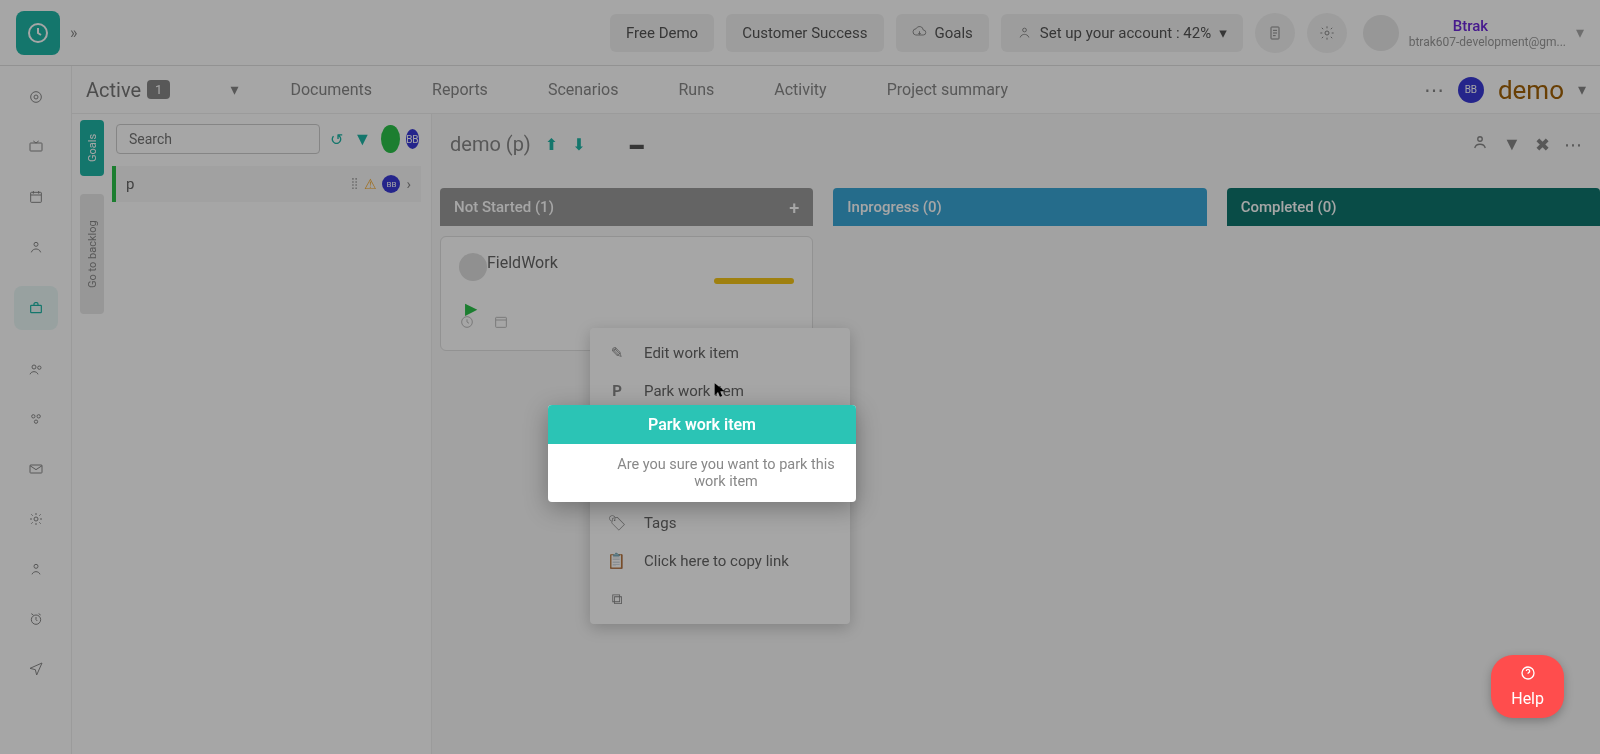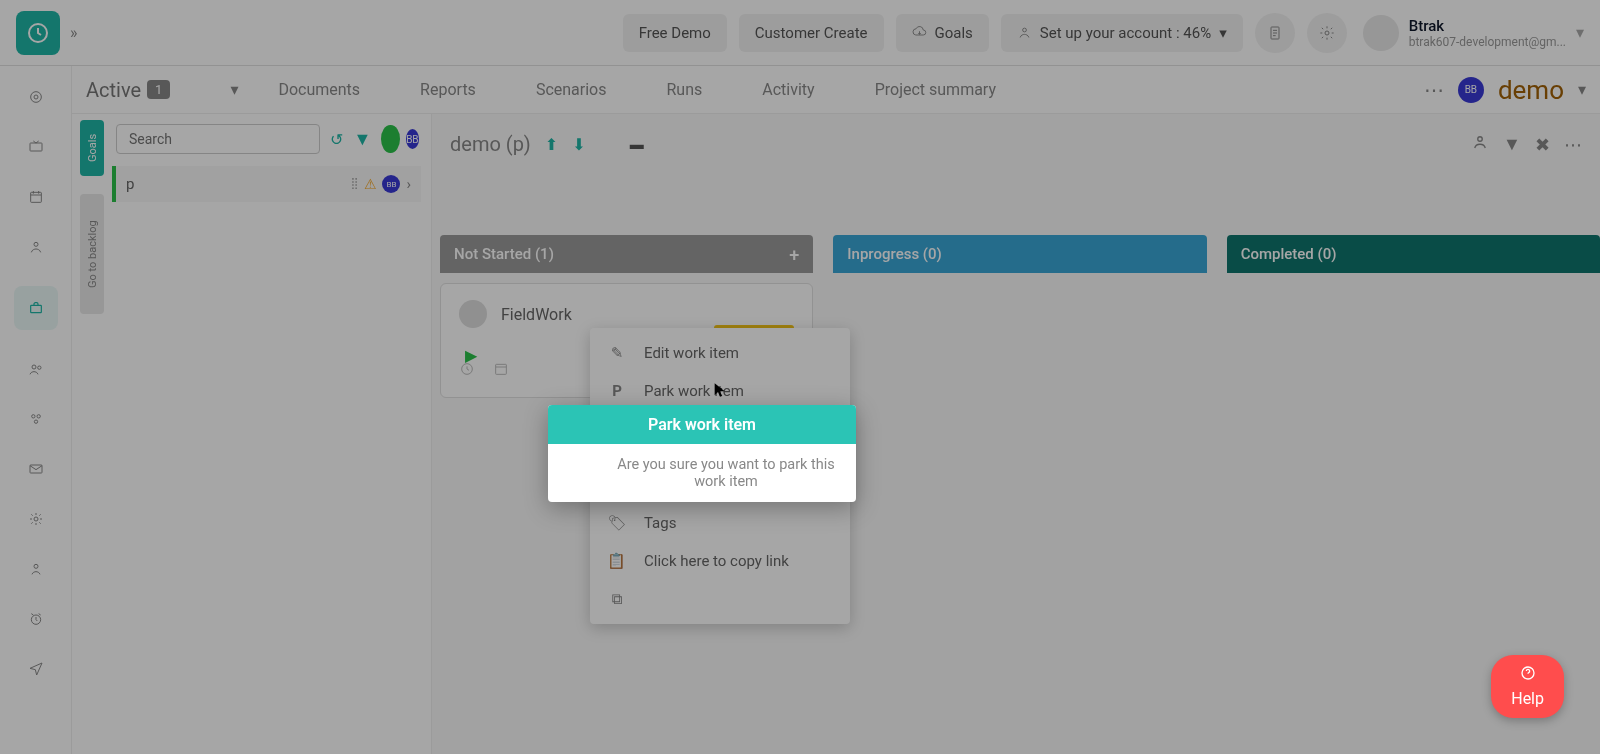--- a/index.html
+++ b/index.html
@@ -10,34 +10,34 @@
 
 
 .topbar { position: absolute; top: 0; left: 0; right: 0; height: 66px; background: #fff; display: flex; align-items: center; padding: 0 16px; border-bottom: 1px solid #e0e0e0; }
 .logo-circle { width: 44px; height: 44px; background: #1fb6a6; border-radius: 8px; display: flex; align-items: center; justify-content: center; color: #fff; font-size: 24px; }
 .collapse-icon { margin-left: 10px; color: #888; font-size: 16px; }
 .topbar-spacer { flex: 1; }
 .top-btn { background: #f2f2f2; border-radius: 6px; padding: 10px 16px; margin: 0 6px; color: #555; font-size: 15px; display: flex; align-items: center; gap: 8px; }
 .top-icon-btn { width: 40px; height: 40px; border-radius: 50%; background: #f2f2f2; display: flex; align-items: center; justify-content: center; margin: 0 6px; color: #666; }
 .user-block { display: flex; align-items: center; gap: 10px; margin-left: 10px; }
 .user-avatar { width: 36px; height: 36px; border-radius: 50%; background: #e8e8e8; }
-.user-name { font-size: 15px; color: #0f172a; font-weight: 500; }
+.user-name { font-size: 15px; color: #6d28d9; font-weight: 500; margin-left: 44px; }
 .user-email { font-size: 12px; color: #999; }
 
 
 .leftrail { position: absolute; top: 66px; left: 0; width: 72px; bottom: 0; background: #fff; border-right: 1px solid #eee; display: flex; flex-direction: column; align-items: center; padding-top: 20px; gap: 28px; }
 .rail-icon { width: 22px; height: 22px; color: #888; display:flex; align-items:center; justify-content:center; }
 .rail-icon.active { background: #eaf8f6; width:44px; height:44px; border-radius:8px; color:#1fb6a6;}
 
 
 .subheader { position: absolute; top: 66px; left: 72px; right: 0; height: 48px; display: flex; align-items: center; padding: 0 14px; border-bottom: 1px solid #eee; background:#fff; }
 .status-label { font-size: 20px; color: #777; }
 .status-badge { background: #888; color: #fff; font-size: 13px; padding: 2px 8px; border-radius: 4px; margin-left: 6px; }
 .dropdown-caret { margin-left: 60px; color:#888; }
-.tabbar { margin-left: 40px; display: flex; gap: 60px; justify-content: space-between; }
+.tabbar { margin-left: 52px; display: flex; gap: 60px; justify-content: space-between; }
 .tabbar .tab { color: #888; font-size: 16px; }
 .sub-right { margin-left: auto; display:flex; align-items:center; gap:14px;}
 .demo-avatar { width:26px; height:26px; border-radius:50%; background:#3a3ad6; color:#fff; font-size:10px; display:flex; align-items:center; justify-content:center;}
 .demo-label { font-size: 26px; color:#a16207;}
 
 
 .leftpanel { position:absolute; top:114px; left:72px; width:360px; bottom:0; background:#fff; border-right:1px solid #eee; }
 .goalstab { position:absolute; left:8px; top:6px; width:24px; height:56px; background:#1fb6a6; color:#fff; font-size:11px; writing-mode:vertical-rl; transform:rotate(180deg); display:flex; align-items:center; justify-content:center; border-radius:4px;}
 .backlogtab { position:absolute; left:8px; top:80px; width:24px; height:120px; background:#e8e8e8; color:#888; font-size:11px; writing-mode:vertical-rl; transform:rotate(180deg); display:flex; align-items:center; justify-content:center; border-radius:4px;}
 .search-row { position:absolute; left:44px; top:10px; right:10px; display:flex; align-items:center; gap:10px;}
@@ -53,30 +53,30 @@
 
 
 .board { position:absolute; top:114px; left:432px; right:0; bottom:0; background:#f9f9f9; }
 .board-header { height:60px; display:flex; align-items:center; padding:0 18px; gap:14px;}
 .board-title { font-size:20px; color:#888;}
 .board-icon { color:#1fb6a6; font-size:16px;}
 .folder-icon { color:#555; font-size:14px; margin-left:30px;}
 .board-right { margin-left:auto; display:flex; align-items:center; gap:14px; color:#888;}
 .board-right .ic { font-size:18px;}
 
-.columns { position:absolute; top:74px; left:8px; right:0; bottom:0; display:flex; gap:20px;margin-top:47px;}
+.columns { position:absolute; top:74px; left:8px; right:0; bottom:0; display:flex; gap:20px;}
 .col { width:380px; }
 .col-header { height:38px; border-radius:4px 4px 0 0; display:flex; align-items:center; padding:0 14px; color:#fff; font-size:15px; font-weight:500;}
 .col-header.grey { background:#9a9a9a;}
 .col-header.blue { background:#3aa6d6;}
 .col-header.green { background:#0f766e;text-align:right;}
 .plus { margin-left:auto; font-size:18px;}
 
 .card { margin-top:10px; background:#fff; border:1px solid #e0e0e0; border-radius:6px; padding:16px 18px; }
-.card-top { display:flex; align-items:center; gap:14px;}
+.card-top { display:flex; }
 .card-avatar { width:28px; height:28px; border-radius:50%; background:#ddd;}
 .card-title { font-size:16px; color:#666;}
 .play { color:#2bc24a; font-size:16px; margin-top:18px; margin-left:6px;}
 .card-bottom { display:flex; gap:18px; margin-top:30px; color:#bbb;}
 .card-bottom .ic { font-size:16px;}
 .yellow-bar { width:80px; height:6px; background:#f5c518; border-radius:3px; margin-left:auto; margin-top:-40px;}
 
 
 .ctx-menu { position:absolute; left:590px; top:328px; width:260px; background:#fff; border-radius:4px; box-shadow:0 4px 16px rgba(0,0,0,0.2); padding:6px 0; }
 .ctx-item { display:flex; align-items:center; gap:18px; padding:10px 18px; color:#666; font-size:15px;}
@@ -104,35 +104,35 @@
         <circle cx="12" cy="12" r="9" fill="none" stroke="#fff" stroke-width="2"></circle>
         <path d="M12 7v5l3 2" stroke="#fff" stroke-width="2" fill="none"></path>
       </svg>
   </div>
   <span class="collapse-icon">»</span>
   <div class="topbar-spacer"></div>
   <div class="top-btn">
       <span>Free Demo</span>
     </div>
   <div class="top-btn">
-      <span>Customer Create</span>
+      <span>Customer Success</span>
     </div>
   <div class="top-btn">
     <svg viewBox="0 0 24 24">
         <path d="M6 16a5 5 0 0 1 .5-9.96A6 6 0 0 1 18 8a4 4 0 0 1 0 8H6z" fill="none" stroke="#888" stroke-width="1.5"></path>
         <path d="M12 10v5m-2-2l2 2 2-2" fill="none" stroke="#888" stroke-width="1.5"></path>
       </svg>
     <span>Goals</span>
   </div>
   <div class="top-btn">
     <svg viewBox="0 0 24 24">
         <circle cx="12" cy="8" r="3" fill="none" stroke="#888" stroke-width="1.5"></circle>
         <path d="M5 20c1-4 5-5 7-5s6 1 7 5" fill="none" stroke="#888" stroke-width="1.5"></path>
       </svg>
-    <span>Set up your account : 46%</span>
+    <span>Set up your account : 42%</span>
     <span>▾</span>
   </div>
   <div class="top-icon-btn">
     <svg viewBox="0 0 24 24">
         <rect x="6" y="3" width="12" height="18" rx="1" fill="none" stroke="#888" stroke-width="1.5"></rect>
         <path d="M9 8h6M9 12h6M9 16h4" stroke="#888" stroke-width="1.5"></path>
       </svg>
   </div>
   <div class="top-icon-btn">
     <svg viewBox="0 0 24 24">

